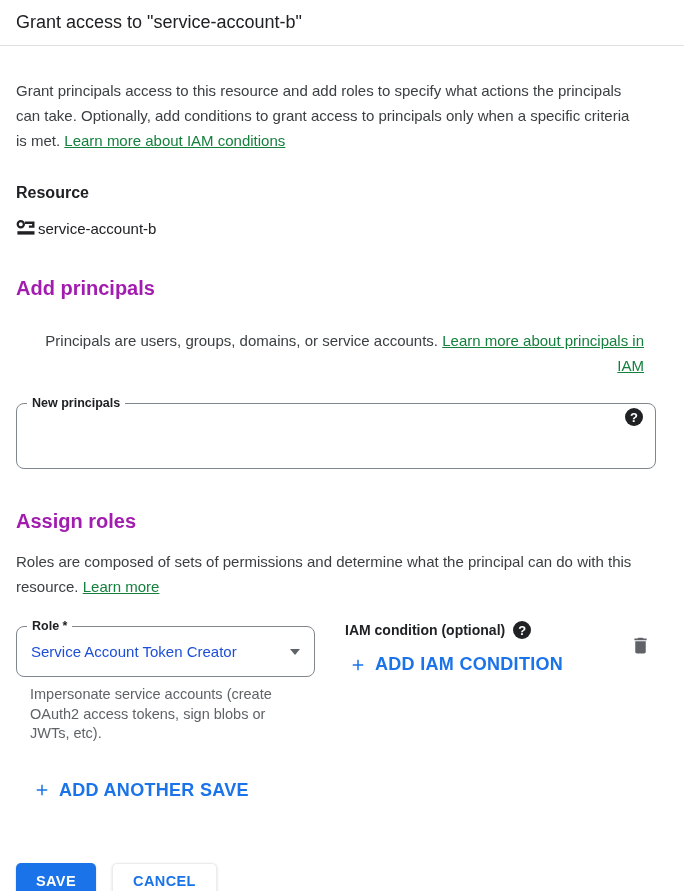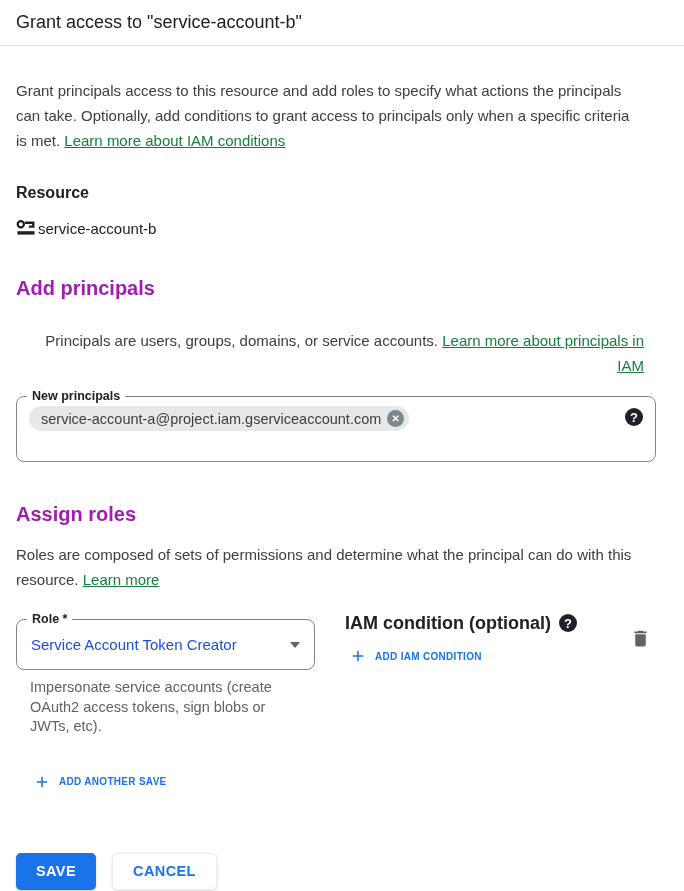--- a/index.html
+++ b/index.html
@@ -84,24 +84,24 @@
     left: 10px;
     background: #fff;
     padding: 0 5px;
     font-size: 12.5px;
     font-weight: 700;
     color: #202124;
     line-height: 16px;
     white-space: nowrap;
   }
   .principals-field {
-    margin-top: 18px;
+    margin-top: 25px;
     width: 640px;
     height: 66px;
-    padding: 9px 12px;
+    padding: 2px 12px;
     display: flex;
     align-items: flex-start;
     cursor: text;
   }
   .chip {
     display: inline-flex;
     align-items: center;
     gap: 6px;
     background: #e6e8ea;
     border-radius: 13px;
@@ -176,34 +176,34 @@
   }
 
   .cond-col { margin-left: 30px; padding-top: 0; }
   .cond-label-row {
     display: flex;
     align-items: center;
     gap: 8px;
     margin-top: -6px;
   }
   .cond-label {
-    font-size: 18px;
+    font-size: 14px;
     font-weight: 700;
     color: #202124;
     line-height: 20px;
   }
   .text-btn {
     display: inline-flex;
     align-items: center;
     gap: 8px;
     background: none;
     border: none;
     color: #1a73e8;
     font-family: "Liberation Sans", sans-serif;
-    font-size: 10px;
+    font-size: 18px;
     font-weight: 700;
     letter-spacing: 0.3px;
     cursor: pointer;
     padding: 6px 8px;
   }
   .cond-col .text-btn { margin-top: 8px; margin-left: -4px; }
   .plus-icon { display: inline-flex; width: 18px; height: 18px; }
 
   .trash-col { margin-left: auto; padding-top: 7px; padding-right: 3px; }
   .trash-btn { background: none; border: none; cursor: pointer; padding: 2px; }
@@ -266,24 +266,20 @@
       </span>
       <span>service-account-b</span>
     </div>
 
     <h2 class="section-lg add-principals-h">Add principals</h2>
 
     <p class="body-text principals-desc"><span>Principals are users, groups, domains, or service accounts. </span><a class="link">Learn more about principals in IAM</a></p>
 
     <div class="outlined-field principals-field">
       <span class="field-label">New principals</span>
-      <div class="chip">
-        <span>service-account-a@project.iam.gserviceaccount.com</span>
-        <span class="chip-close">✕</span>
-      </div>
       <span class="help-icon">?</span>
     </div>
 
     <h2 class="section-lg assign-roles-h">Assign roles</h2>
 
     <p class="body-text roles-desc"><span>Roles are composed of sets of permissions and determine what the principal can do with this resource. </span><a class="link">Learn more</a></p>
 
     <div class="role-row">
 
       <div class="role-col">

